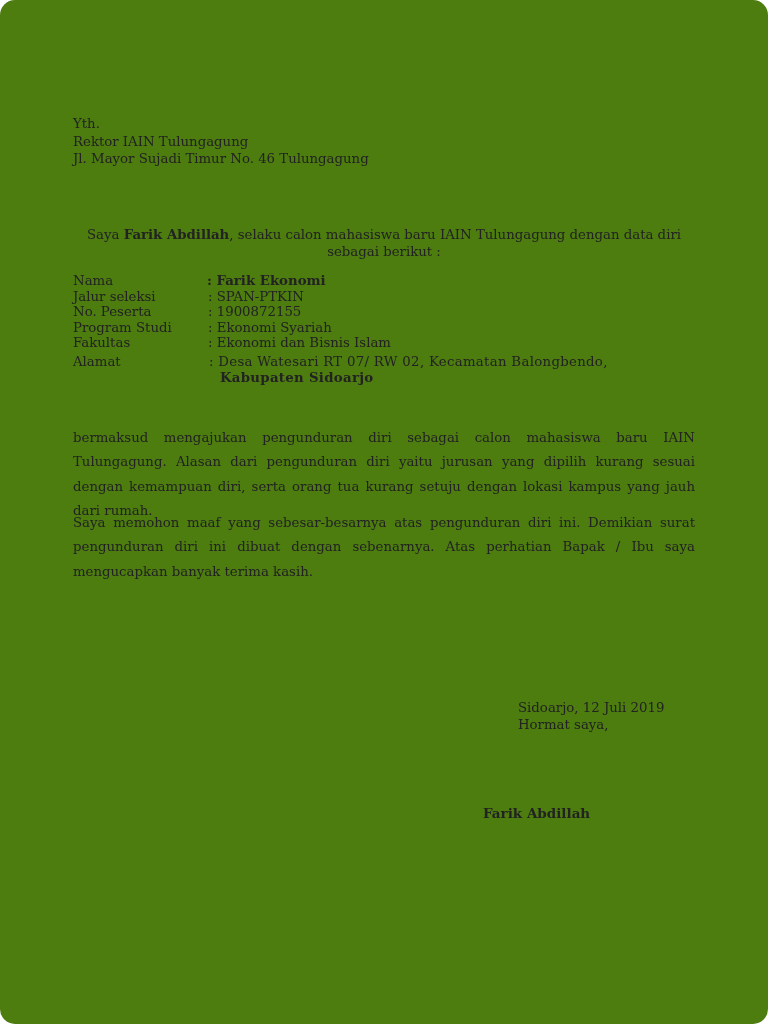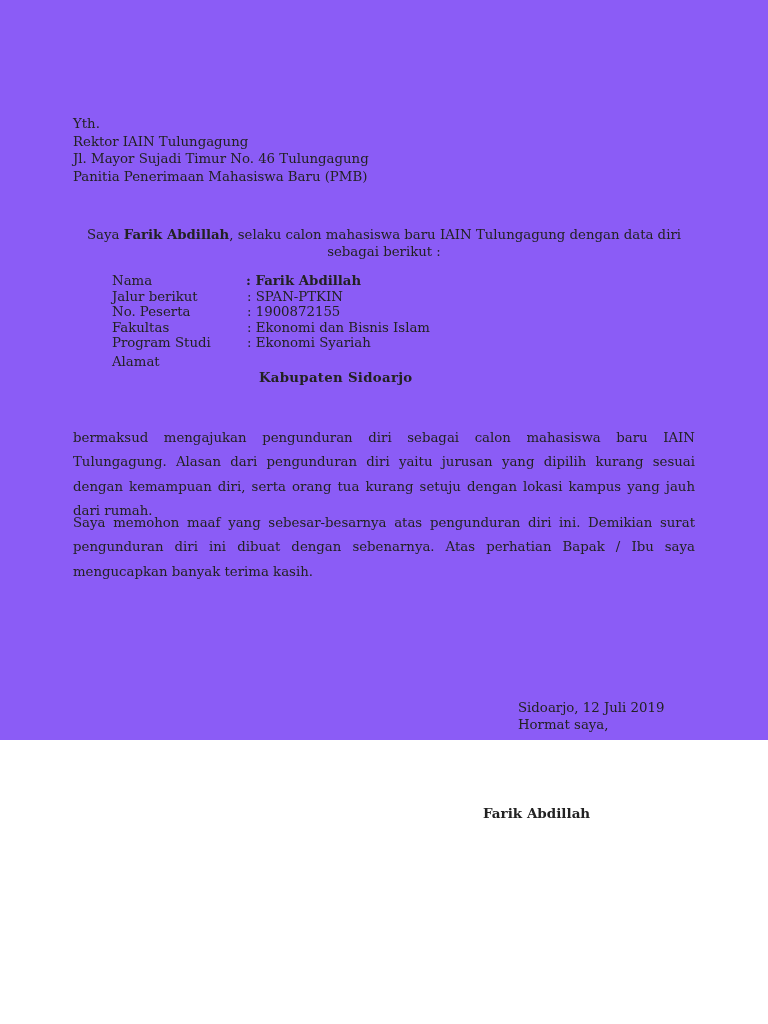--- a/index.html
+++ b/index.html
@@ -1,24 +1,24 @@
 <!DOCTYPE html>
 <html><head>
   <meta charset="utf-8">
   <style>
     html, body { margin: 0; padding: 0; background: #ffffff; }
     body { width: 768px; height: 1024px; position: relative; overflow: hidden;
            font-family: "DejaVu Serif", "Liberation Serif", serif; color: #222222; }
-    .page { position: absolute; left: 0; top: 0; width: 768px; height: 740px; background: #8b5cf6; }
+    .page { position: absolute; left: 0; top: 0; width: 768px; height: 1024px; background: #4d7c0f; border-radius: 15px; }
     .txt { font-size: 13.3px; line-height: 17px; }
     .addr { position: absolute; left: 73px; top: 115px; width: 400px; }
     .addr div { height: 17.5px; white-space: nowrap; }
     .intro { position: absolute; left: 73px; top: 226px; width: 622px; text-align: center; }
     .intro b { font-weight: bold; }
-    .fields { position: absolute; left: 73px; top: 272px; width: 622px; margin-left: 39px; }
+    .fields { position: absolute; left: 73px; top: 272px; width: 622px; }
     .row { position: relative; height: 15.5px; white-space: nowrap; }
     .row .lbl { position: absolute; left: 0; top: 0; }
     .row .val { position: absolute; top: 0; }
     .row.bold .val { font-weight: bold; }
     .row.cont { height: 16.5px; font-weight: bold; }
     .para { position: absolute; left: 73px; width: 622px; text-align: justify; line-height: 24.3px; font-size: 13.3px; }
     .p1 { top: 426px; }
     .p2 { top: 511px; }
     .sig { position: absolute; left: 483px; top: 699px; width: 220px; margin-left: 35px; }
     .sig div { height: 17px; white-space: nowrap; }
@@ -26,50 +26,50 @@
   </style>
 </head>
 <body>
 
 <div class="page">
 
   <div class="addr txt">
     <div>Yth.</div>
     <div>Rektor IAIN Tulungagung</div>
     <div>Jl. Mayor Sujadi Timur No. 46 Tulungagung</div>
-    <div>Panitia Penerimaan Mahasiswa Baru (PMB)</div>
   </div>
 
   <div class="intro txt">
     <span>Saya </span><b>Farik Abdillah</b><span>, selaku calon mahasiswa baru IAIN Tulungagung dengan data diri sebagai berikut :</span>
   </div>
 
   <div class="fields txt">
     <div class="row bold">
       <span class="lbl">Nama</span>
-      <span class="val" style="left:134px">: Farik Abdillah</span>
+      <span class="val" style="left:134px">: Farik Ekonomi</span>
     </div>
     <div class="row">
-      <span class="lbl">Jalur berikut</span>
+      <span class="lbl">Jalur seleksi</span>
       <span class="val" style="left:135px">: SPAN-PTKIN</span>
     </div>
     <div class="row">
       <span class="lbl">No. Peserta</span>
       <span class="val" style="left:135px">: 1900872155</span>
     </div>
     <div class="row">
+      <span class="lbl">Program Studi</span>
+      <span class="val" style="left:135px">: Ekonomi Syariah</span>
+    </div>
+    <div class="row">
       <span class="lbl">Fakultas</span>
       <span class="val" style="left:135px">: Ekonomi dan Bisnis Islam</span>
     </div>
-    <div class="row">
-      <span class="lbl">Program Studi</span>
-      <span class="val" style="left:135px">: Ekonomi Syariah</span>
-    </div>
     <div class="row" style="height:19px">
       <span class="lbl" style="top:3px">Alamat</span>
+      <span class="val" style="left:136px;top:3px;letter-spacing:0.3px">: Desa Watesari RT 07/ RW 02, Kecamatan Balongbendo,</span>
     </div>
     <div class="row cont">
       <span class="val" style="left:147px;letter-spacing:0.3px">Kabupaten Sidoarjo</span>
     </div>
   </div>
 
   <div class="para p1">bermaksud mengajukan pengunduran diri sebagai calon mahasiswa baru IAIN Tulungagung. Alasan dari pengunduran diri yaitu jurusan yang dipilih kurang sesuai dengan kemampuan diri, serta orang tua kurang setuju dengan lokasi kampus yang jauh dari rumah.</div>
   <div class="para p2">Saya memohon maaf yang sebesar-besarnya atas pengunduran diri ini. Demikian surat pengunduran diri ini dibuat dengan sebenarnya. Atas perhatian Bapak / Ibu saya mengucapkan banyak terima kasih.</div>
 
   <div class="sig txt">

